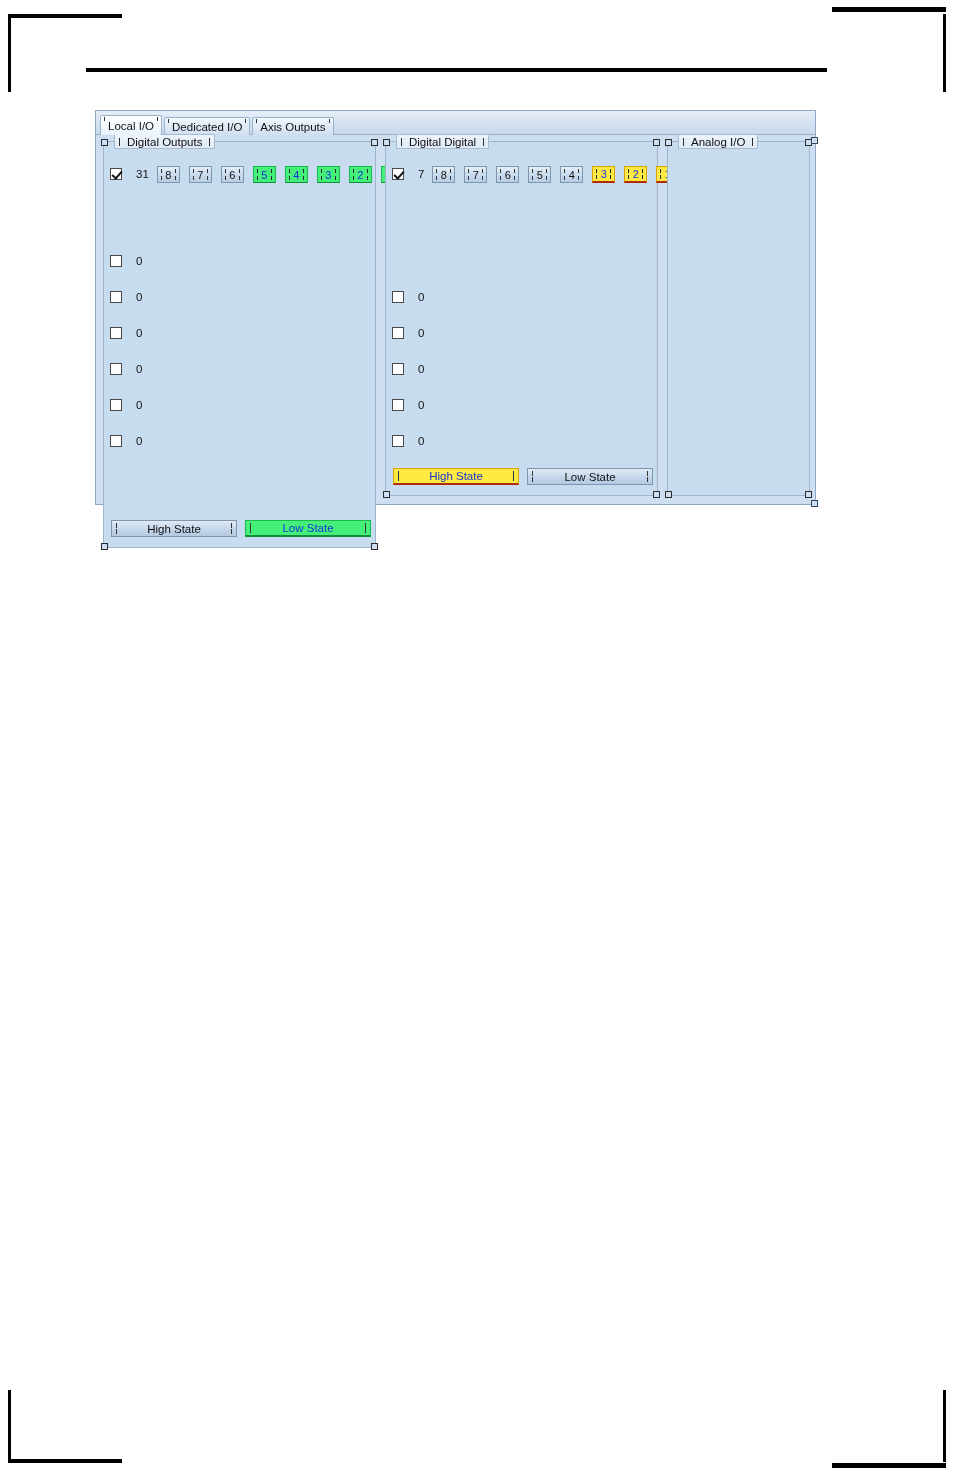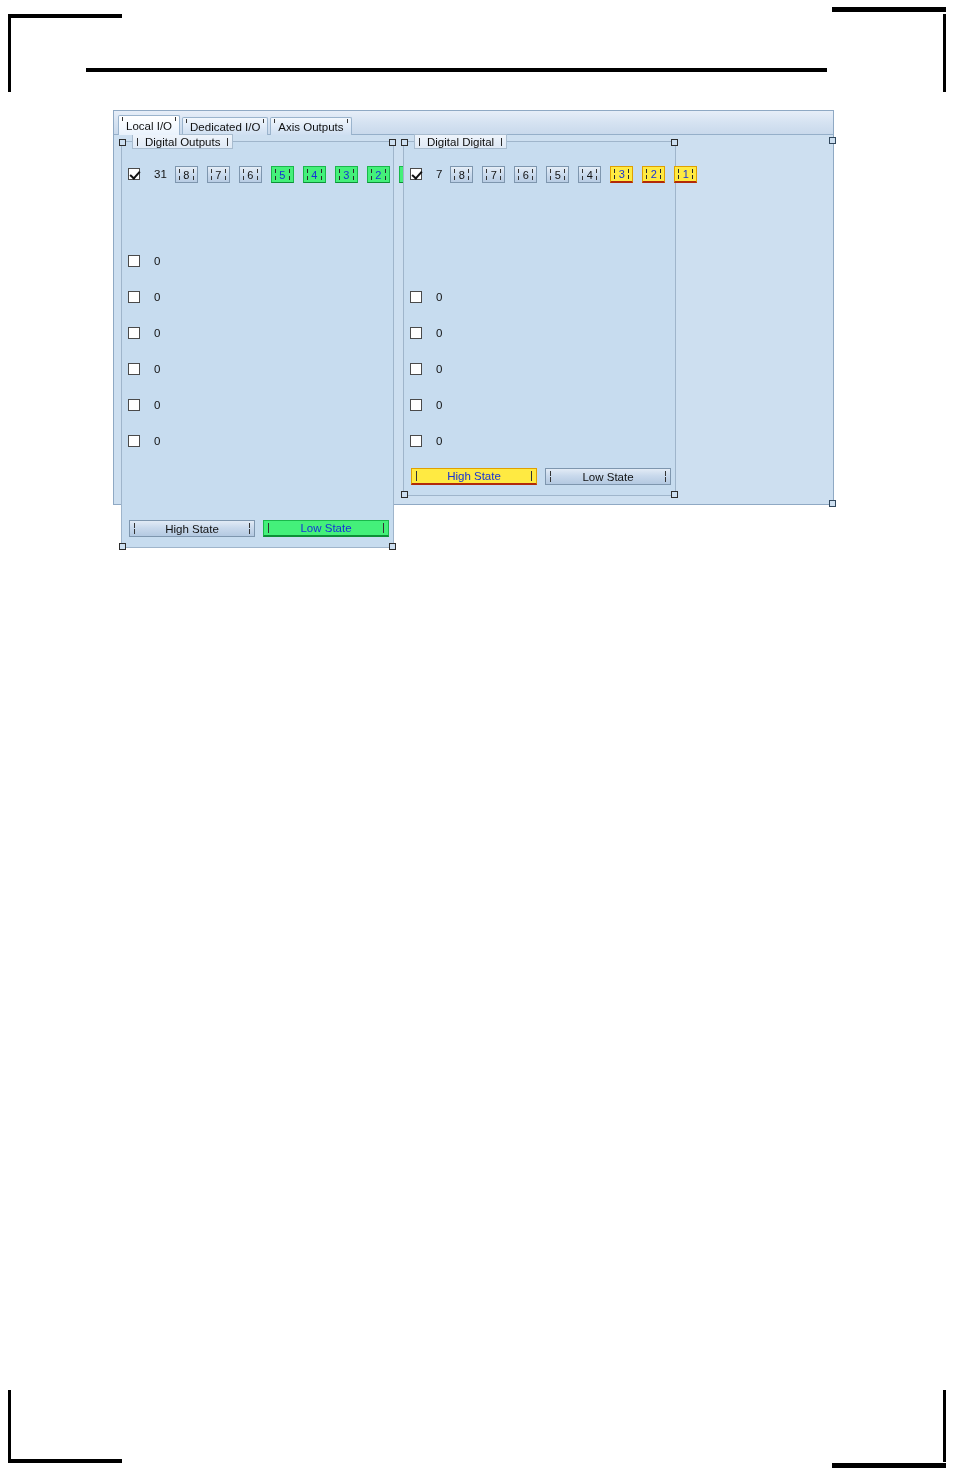--- a/index.html
+++ b/index.html
@@ -29,21 +29,21 @@
   .rule-top {
     position: absolute;
     left: 86px; top: 68px;
     width: 741px; height: 4px;
     background: #000;
   }
 
   
   .app {
     position: absolute;
-    left: 113px; top: 110px;
+    left: 95px; top: 110px;
     width: 721px; height: 395px;
     background: #cddff0;
     border: 1px solid #8fa9c4;
     box-sizing: border-box;
   }
 
   
   .tabstrip {
     position: absolute;
     left: 0; top: 0;
@@ -404,16 +404,27 @@
           <span class="cb-label">0</span>
         </div>
       </div>
 
     <div class="state-row" id="in-states">
         <div class="state-btn yellow"><span class="h tl"></span><span class="h tr"></span><span class="h bl"></span><span class="h br"></span><span>High State</span></div>
         <div class="state-btn"><span class="h tl"></span><span class="h tr"></span><span class="h bl"></span><span class="h br"></span><span>Low State</span></div>
       </div>
   </div>
 
+  <div class="grp grp-analog">
+    <div class="grp-caption">
+      <span class="tick-l"></span>
+      <span>Analog I/O</span>
+      <span class="tick-r"></span>
+    </div>
+    <div class="nub tl"></div>
+    <div class="nub tr"></div>
+    <div class="nub bl"></div>
+    <div class="nub br"></div>
+  </div>
 
   <div class="panel-nub" style="right:-3px; top:26px;"></div>
   <div class="panel-nub" style="right:-3px; bottom:-3px;"></div>
 </div>
 
 </body></html>

